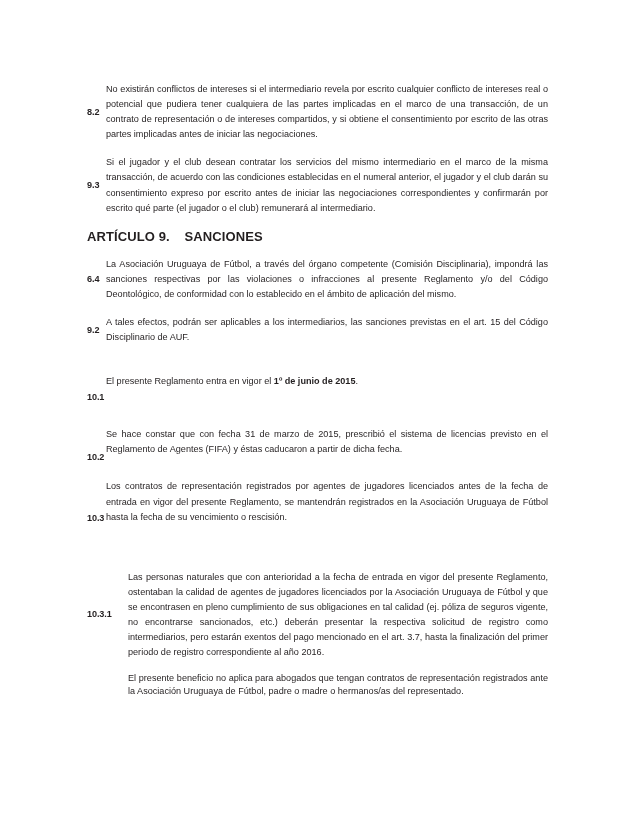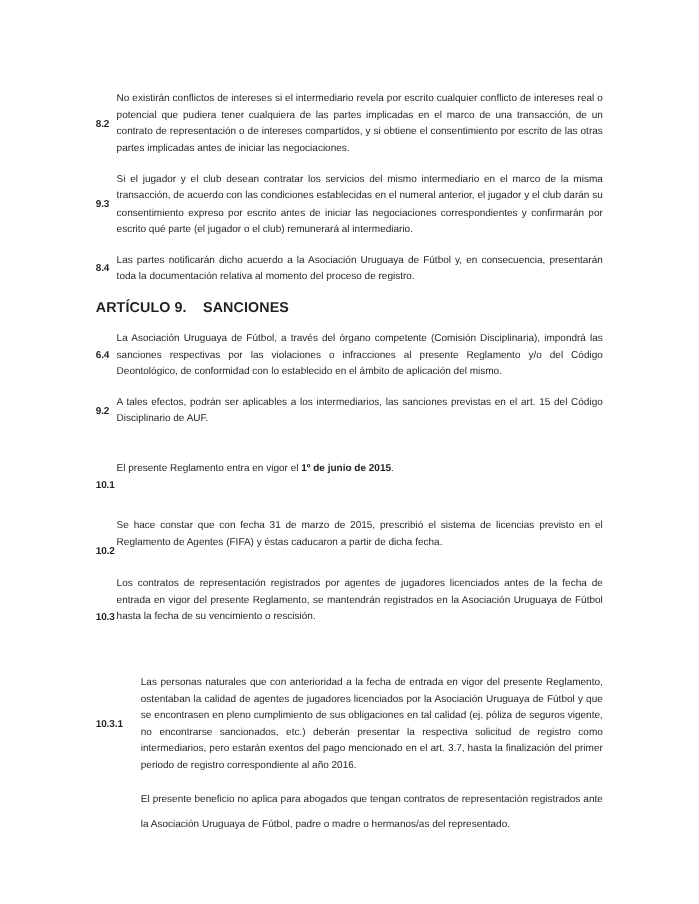--- a/index.html
+++ b/index.html
@@ -66,21 +66,21 @@
     font-size: 13px;
     line-height: 15.1px;
     margin: 0 0 13px 0;
     letter-spacing: 0.1px;
     white-space: pre;
   }
 
   
   .sub-para {
     font-size: 9.1px;
-    line-height: 23px;
+    line-height: 13px;
     text-align: justify;
     margin: 0 0 24px 0;
     padding-left: 41px;
   }
 
   b, strong { font-weight: bold; }
 
   .tight { margin-bottom: 12px; }
 </style>
 </head>
@@ -92,24 +92,20 @@
     <div class="clause lvl1">
       <span class="num">8.2</span>
       <span class="body">No existirán conflictos de intereses si el intermediario revela por escrito cualquier conflicto de intereses real o potencial que pudiera tener cualquiera de las partes implicadas en el marco de una transacción, de un contrato de representación o de intereses compartidos, y si obtiene el consentimiento por escrito de las otras partes implicadas antes de iniciar las negociaciones.</span>
     </div>
 
     <div class="clause lvl1">
       <span class="num">9.3</span>
       <span class="body">Si el jugador y el club desean contratar los servicios del mismo intermediario en el marco de la misma transacción, de acuerdo con las condiciones establecidas en el numeral anterior, el jugador y el club darán su consentimiento expreso por escrito antes de iniciar las negociaciones correspondientes y confirmarán por escrito qué parte (el jugador o el club) remunerará al intermediario.</span>
     </div>
 
-    <div class="clause lvl1">
-      <span class="num">8.4</span>
-      <span class="body">Las partes notificarán dicho acuerdo a la Asociación Uruguaya de Fútbol y, en consecuencia, presentarán toda la documentación relativa al momento del proceso de registro.</span>
-    </div>
 
     <div class="article-heading">ARTÍCULO 9.    SANCIONES</div>
 
     <div class="clause lvl1">
       <span class="num">6.4</span>
       <span class="body">La Asociación Uruguaya de Fútbol, a través del órgano competente (Comisión Disciplinaria), impondrá las sanciones respectivas por las violaciones o infracciones al presente Reglamento y/o del Código Deontológico, de conformidad con lo establecido en el ámbito de aplicación del mismo.</span>
     </div>
 
     <div class="clause lvl1">
       <span class="num">9.2</span>

